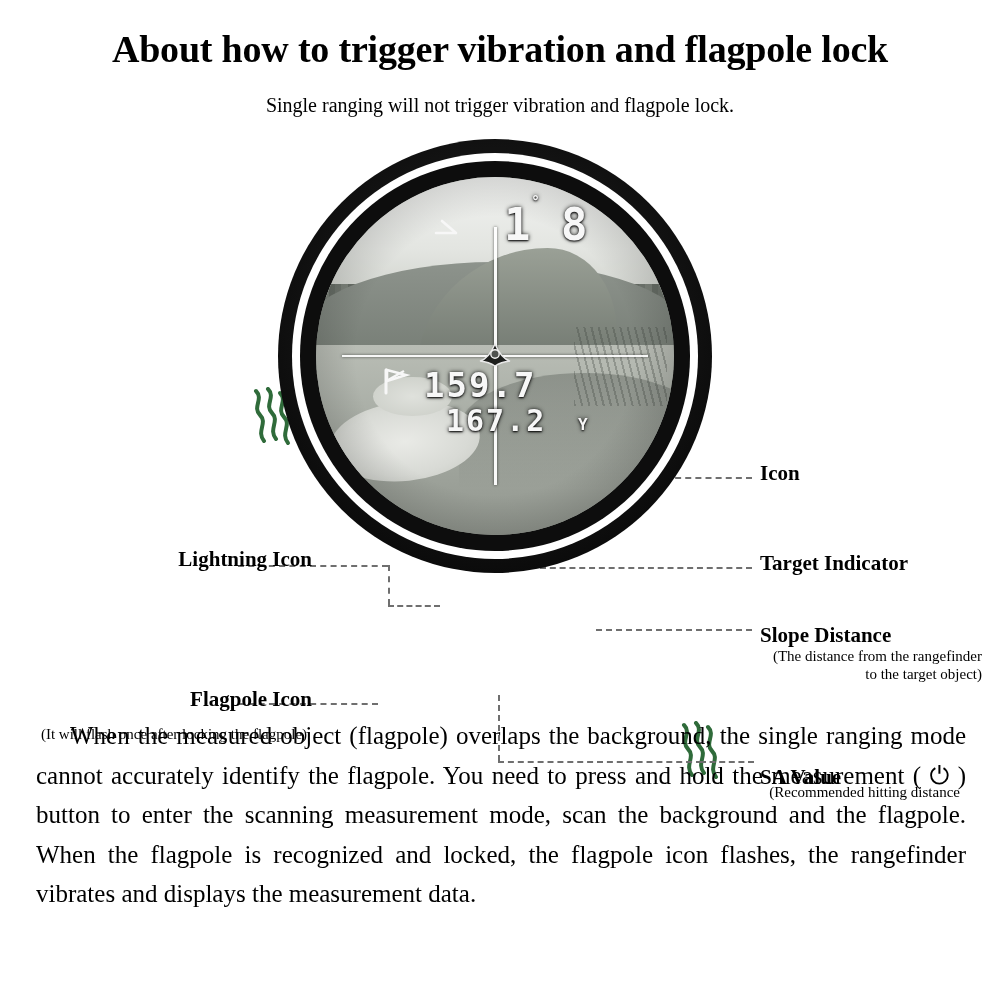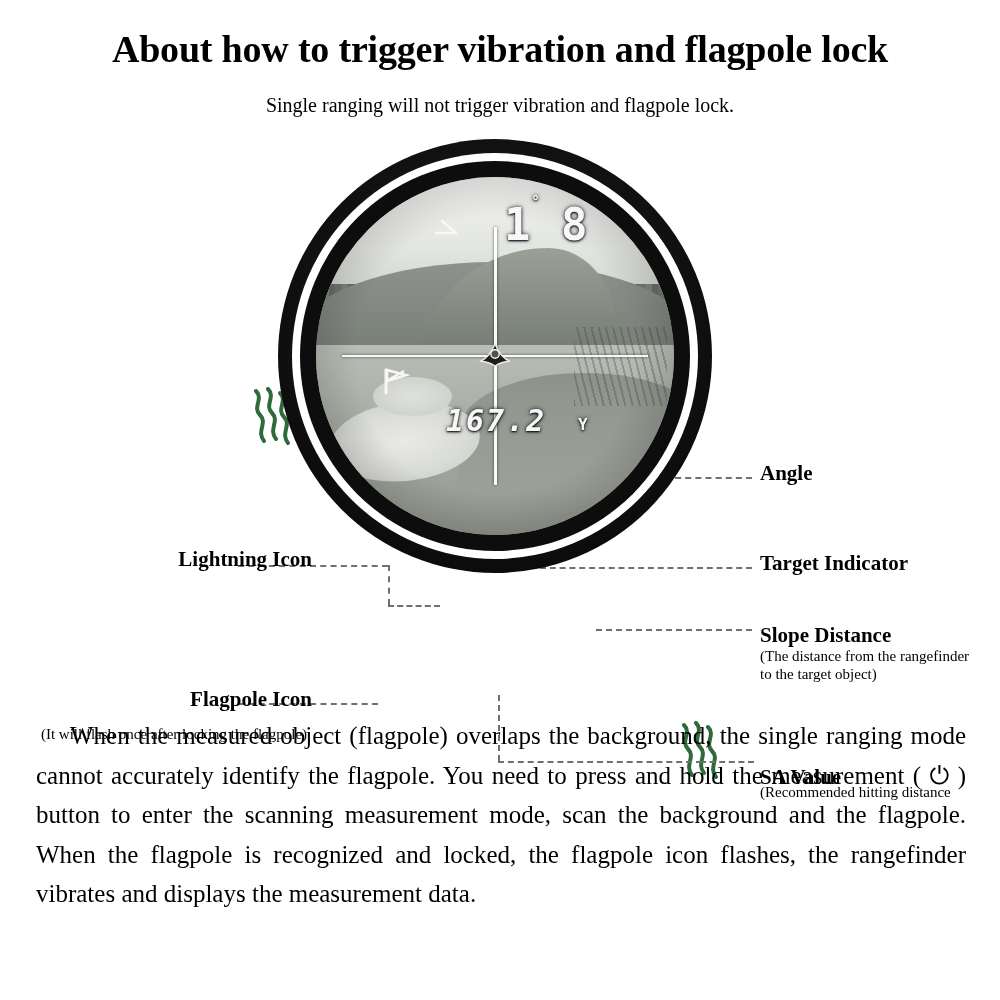--- a/index.html
+++ b/index.html
@@ -149,21 +149,20 @@
     position: absolute; left: 116px; top: 40px;
     width: 26px; height: 18px;
   }
   .slope-dist {
     position: absolute; left: 108px; top: 188px;
     font-size: 34px;
   }
   .sa-val {
     position: absolute; left: 130px; top: 226px;
     font-size: 30px;
-    font-style: italic;
   }
   .sa-unit {
     position: absolute; left: 262px; top: 238px;
     font-size: 16px;
   }
   .flag-icon {
     position: absolute; left: 62px; top: 190px;
     width: 38px; height: 28px;
   }
   
@@ -189,21 +188,21 @@
   .vibe-left { left: 250px; top: 262px; }
   .vibe-right { left: 678px; top: 596px; }
 
   
   .label {
     position: absolute;
     font-family: "Liberation Serif", serif;
     color: #000;
   }
   .label-main { font-size: 21px; font-weight: bold; white-space: nowrap; }
-  .label-sub { font-size: 15px; line-height: 1.25; }
+  .label-sub { font-size: 15px; line-height: 1.25; text-align: right; }
 
   .lbl-angle { left: 760px; top: 336px; }
   .lbl-target { left: 760px; top: 426px; }
   .lbl-slope { left: 760px; top: 498px; }
   .lbl-slope-sub { left: 760px; top: 522px; width: 222px; }
   .lbl-sa { left: 760px; top: 640px; }
   .lbl-sa-sub { left: 760px; top: 658px; width: 200px; }
 
   .lbl-lightning { left: 72px; top: 422px; width: 240px; text-align: right; }
   .lbl-lightning-sub { left: 34px; top: 456px; width: 280px; text-align: center; }
@@ -305,34 +304,35 @@
         <div class="hud-seg angle-deg">°</div>
 
         <div class="flag-icon">
           <svg width="38" height="28" viewBox="0 0 38 28">
             <path d="M8 3 L8 26" stroke="#f7f7f7" stroke-width="3" stroke-linecap="round"></path>
             <path d="M9 3 L28 8 L9 14 Z" fill="none" stroke="#f7f7f7" stroke-width="2.6"></path>
             <path d="M10 13 L26 4" stroke="#f7f7f7" stroke-width="2.2"></path>
           </svg>
         </div>
 
+        <div class="hud-seg slope-dist">159.7</div>
         <div class="hud-seg sa-val">167.2</div>
         <div class="hud-seg sa-unit">Y</div>
 
         <div class="target-marker">
           <svg width="34" height="26" viewBox="0 0 34 26">
             <path d="M2 20 C10 18 14 10 17 3 C20 10 24 18 32 20 C24 21 20 23 17 25 C14 23 10 21 2 20 Z" fill="#1d1f1d" stroke="#e8e8e8" stroke-width="1.4"></path>
             <circle cx="17" cy="13" r="4.2" fill="#4f524f" stroke="#f2f2f2" stroke-width="1.4"></circle>
           </svg>
         </div>
       </div>
     </div>
   </div>
 
-  <div class="label label-main lbl-angle">Angle</div>
+  <div class="label label-main lbl-angle">Icon</div>
   <div class="label label-main lbl-target">Target Indicator</div>
   <div class="label label-main lbl-slope">Slope Distance</div>
   <div class="label label-sub lbl-slope-sub">(The distance from the rangefinder to the target object)</div>
   <div class="label label-main lbl-sa">SA Value</div>
   <div class="label label-sub lbl-sa-sub">(Recommended hitting distance</div>
 
   <div class="label label-main lbl-lightning">Lightning Icon</div>
   <div class="label label-main lbl-flag">Flagpole Icon</div>
   <div class="label label-sub lbl-flag-sub">(It will flash once after locking the flagpole)</div>
 </div>

